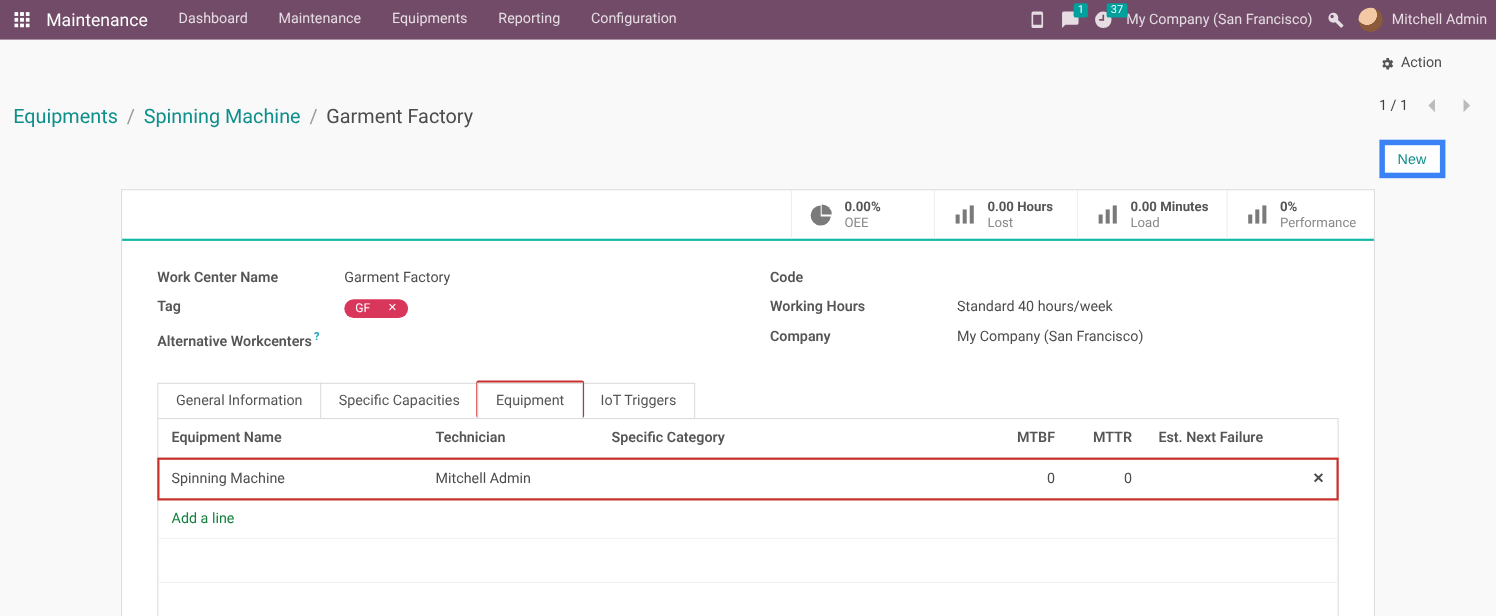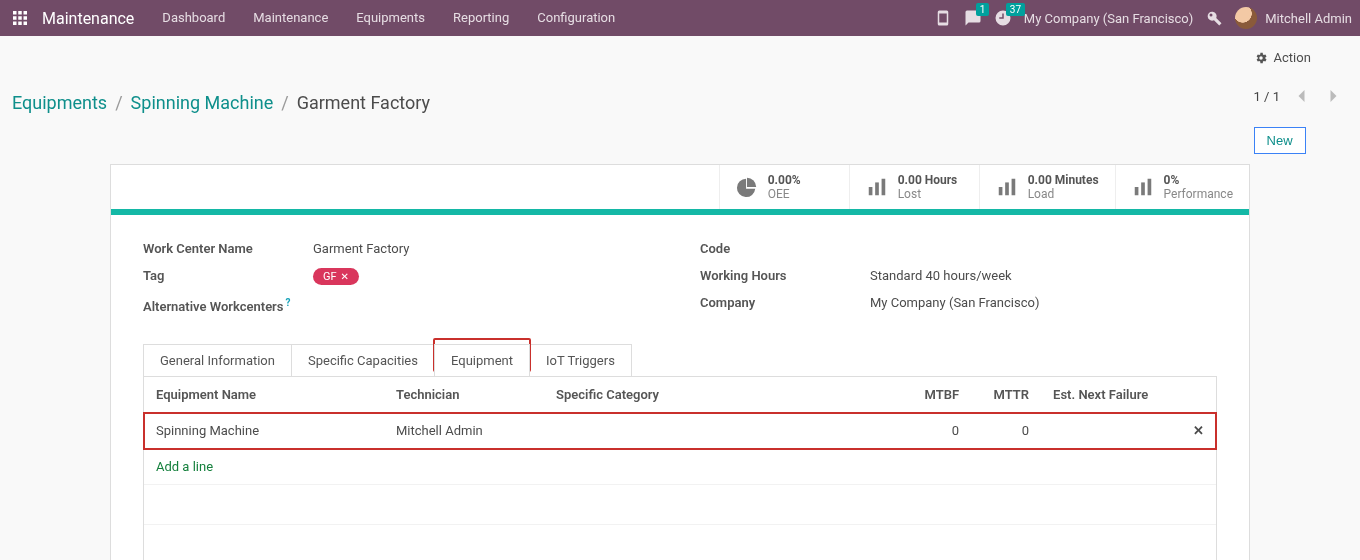--- a/index.html
+++ b/index.html
@@ -22,35 +22,35 @@
   .control-bar { display: flex; align-items: center; padding: 14px 16px 10px 12px; }
   .crumbs { display: flex; align-items: center; gap: 8px; font-size: 18px; color: #4c4c4c; }
   .crumbs a { color: #0e8f8b; text-decoration: none; cursor: pointer; }
   .crumbs .sep { color: #9a9a9a; }
   .crumbs .current { color: #4c4c4c; }
   .control-right { margin-left: auto; display: flex; align-items: flex-start; gap: 18px; flex-direction: column; }
   .action-btn { display: flex; align-items: center; gap: 6px; color: #4c4c4c; cursor: pointer; font-size: 13px; }
   .pager { display: flex; align-items: center; gap: 10px; font-size: 13px; color: #444; }
   .pager-arrow { width: 22px; height: 26px; display:flex; align-items:center; justify-content:center; color:#bbb; cursor:pointer; }
   .pager-arrow svg { width:9px; height:12px; }
-  .btn-new { border: 1px solid #3b82f6; background: #fff; color: #0e8f8b; padding: 5px 12px; cursor: pointer; font-size: 13px; }
+  .btn-new { border: 5px solid #3b82f6; background: #fff; color: #0e8f8b; padding: 5px 12px; cursor: pointer; font-size: 13px; }
 
   .sheet { background: #fff; border: 1px solid #ddd; width: 1140px; margin: 0 auto 24px; position: relative; }
-  .stat-row { display: flex; justify-content: flex-end; border-bottom: 6px solid #14b8a6; }
+  .stat-row { display: flex; justify-content: flex-end; border-bottom: 2px solid #14b8a6; }
   .stat { border-left: 1px solid #eee; padding: 8px 16px; display: flex; align-items: center; gap: 10px; min-width: 130px; cursor: pointer; min-height: 44px; }
   .stat svg { width: 22px; height: 22px; fill: #7a7a7a; }
   .stat-text .v { font-weight: 700; color: #555; font-size: 12px; }
   .stat-text .l { color: #888; font-size: 12px; }
 
   .info-block { display: flex; padding: 26px 32px 18px 32px; gap: 40px; }
   .col { flex: 1; }
   .field-row { display: flex; margin-bottom: 12px; }
   .field-label { width: 170px; font-weight: 600; color: #555; font-size: 13px; }
   .field-val { color: #4c4c4c; font-size: 13px; }
-  .tag-chip { background: #d9365c; color: #fff; border-radius: 14px; padding: 2px 10px; font-size: 11px; display: inline-flex; align-items: center; gap: 4px; cursor: pointer; }
+  .tag-chip { background: #d9365c; color: #fff; border-radius: 14px; padding: 2px 10px; font-size: 11px; display: inline-flex; align-items: center; gap: 16px; cursor: pointer; }
   .tag-chip .x { font-size: 10px; line-height:1; }
   .help-q { color: #17a2b8; font-weight: 700; font-size: 10px; vertical-align: super; cursor: pointer; margin-left:2px; }
 
   .tabs { display: flex; padding: 0 32px; }
   .tab { border: 1px solid #ddd; border-bottom: none; padding: 8px 16px; font-size: 13px; color: #555; cursor: pointer; background: #fff; margin-right: -1px; }
   .tab.active { position: relative; z-index: 2; }
   .tab-active-outline { border: 2px solid #c9302c; border-radius: 2px; pointer-events:none; position:absolute; }
 
   .tab-body { margin: 0 32px 24px; border: 1px solid #ddd; border-top: 1px solid #ddd; }
   .row-highlight { outline: 2px solid #c9302c; outline-offset: -1px; }

